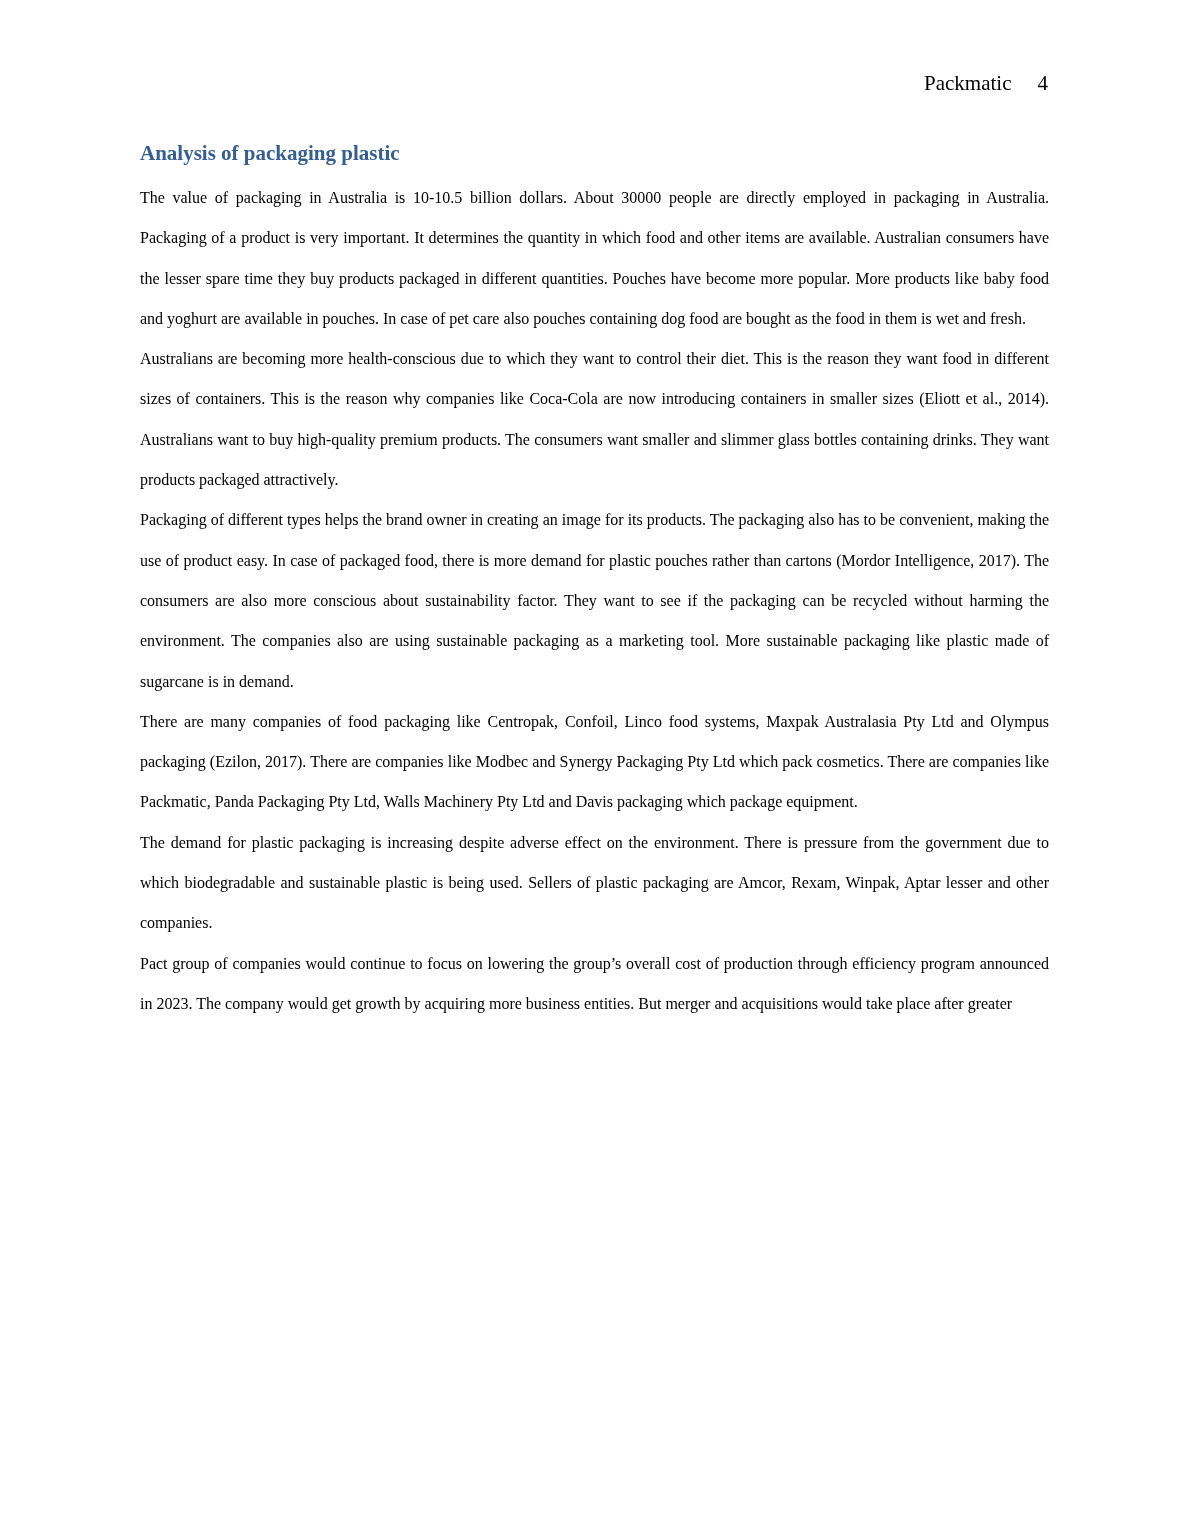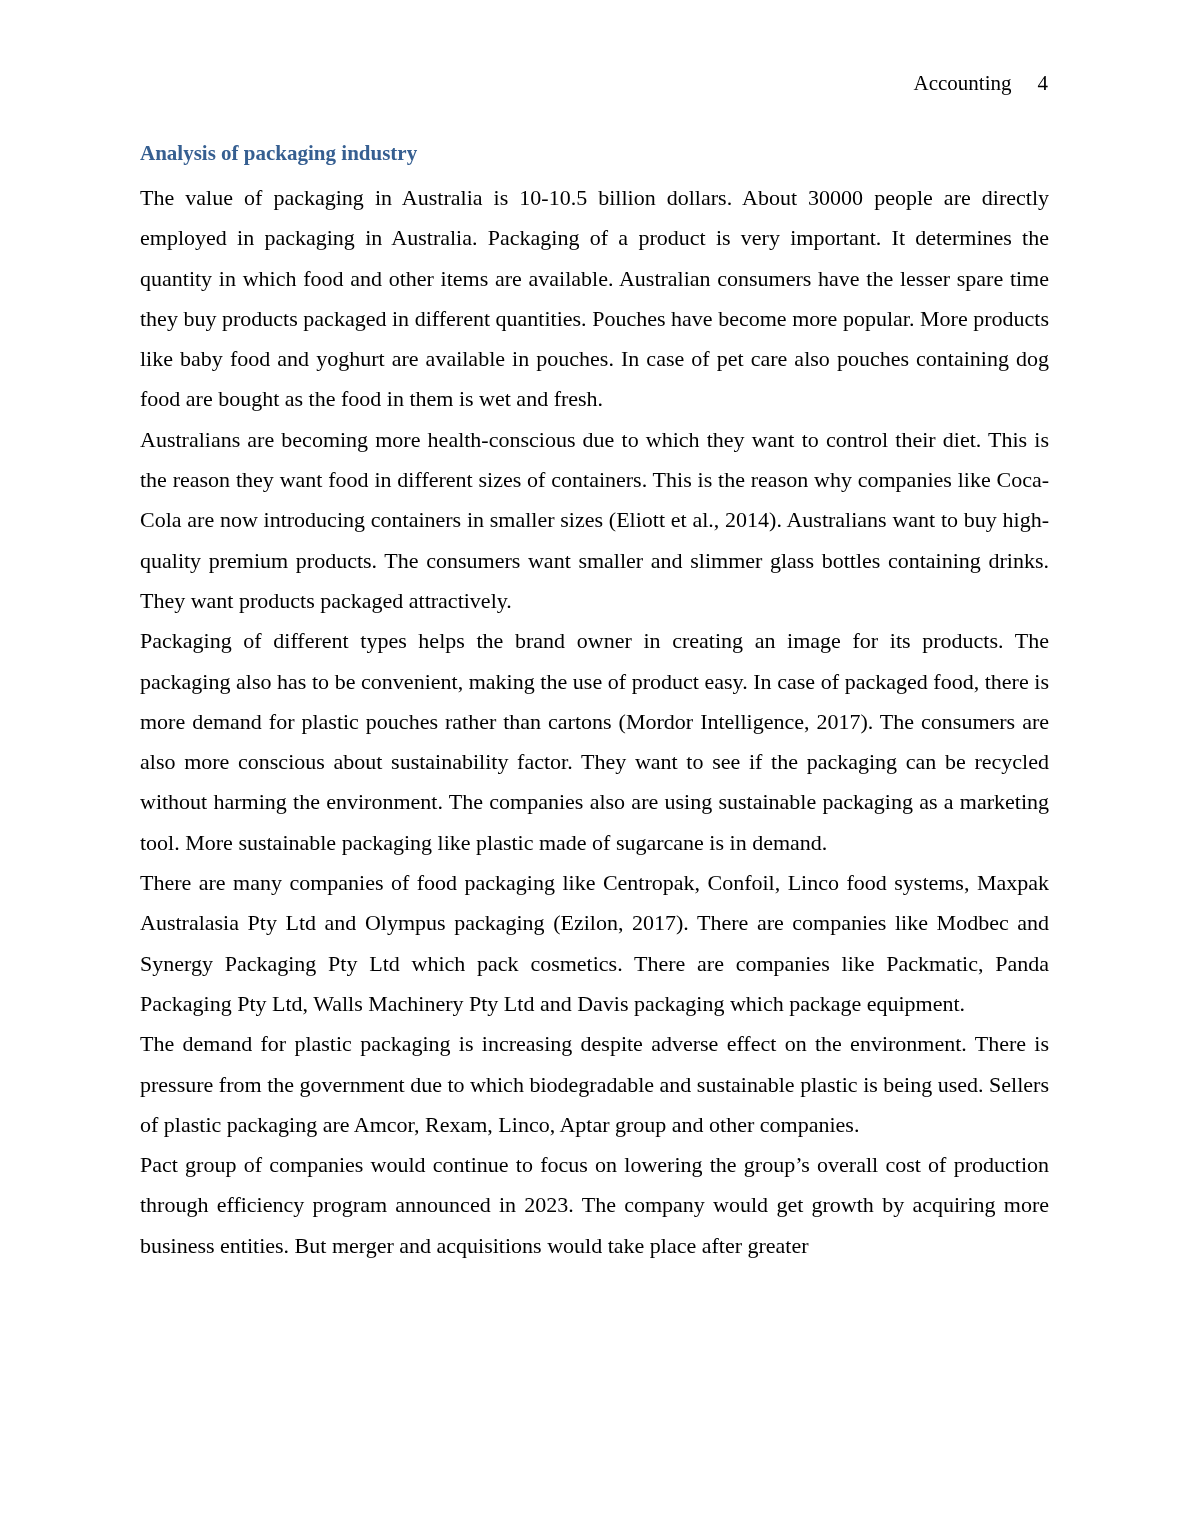--- a/index.html
+++ b/index.html
@@ -2,30 +2,30 @@
 <html><head>
 <meta charset="utf-8">
 <style>
   html, body { margin: 0; padding: 0; background: #ffffff; }
   body { width: 1190px; height: 1540px; position: relative; overflow: hidden; font-family: "Liberation Serif", serif; color: #000; }
   .header { position: absolute; top: 68px; right: 142px; font-size: 21px; line-height: 30px; }
   .header .pg { margin-left: 26px; }
   .content { position: absolute; left: 140px; top: 138px; width: 909px; }
   h2 { font-family: "Liberation Serif", serif; font-weight: bold; color: #365f91; font-size: 21px; line-height: 30px; margin: 0 0 10px 0; }
   h2.second { margin: 0 0 10px 0; }
-  p { margin: 0; font-size: 22px; line-height: 40.3px; text-align: justify; }
+  p { margin: 0; font-size: 16px; line-height: 40.3px; text-align: justify; }
 </style>
 </head>
 <body>
 
 <div class="header">
-  <span>Accounting</span><span class="pg">4</span>
+  <span>Packmatic</span><span class="pg">4</span>
 </div>
 
 <div class="content">
-  <h2>Analysis of packaging industry</h2>
+  <h2>Analysis of packaging plastic</h2>
   <p>The value of packaging in Australia is 10-10.5 billion dollars. About 30000 people are directly employed in packaging in Australia. Packaging of a product is very important. It determines the quantity in which food and other items are available. Australian consumers have the lesser spare time they buy products packaged in different quantities. Pouches have become more popular. More products like baby food and yoghurt are available in pouches. In case of pet care also pouches containing dog food are bought as the food in them is wet and fresh.</p>
   <p>Australians are becoming more health-conscious due to which they want to control their diet. This is the reason they want food in different sizes of containers. This is the reason why companies like Coca-Cola are now introducing containers in smaller sizes (Eliott et al., 2014). Australians want to buy high-quality premium products. The consumers want smaller and slimmer glass bottles containing drinks. They want products packaged attractively.</p>
   <p>Packaging of different types helps the brand owner in creating an image for its products. The packaging also has to be convenient, making the use of product easy. In case of packaged food, there is more demand for plastic pouches rather than cartons (Mordor Intelligence, 2017). The consumers are also more conscious about sustainability factor. They want to see if the packaging can be recycled without harming the environment. The companies also are using sustainable packaging as a marketing tool. More sustainable packaging like plastic made of sugarcane is in demand.</p>
   <p>There are many companies of food packaging like Centropak, Confoil, Linco food systems, Maxpak Australasia Pty Ltd and Olympus packaging (Ezilon, 2017). There are companies like Modbec and Synergy Packaging Pty Ltd which pack cosmetics. There are companies like Packmatic, Panda Packaging Pty Ltd, Walls Machinery Pty Ltd and Davis packaging which package equipment.</p>
-  <p>The demand for plastic packaging is increasing despite adverse effect on the environment. There is pressure from the government due to which biodegradable and sustainable plastic is being used. Sellers of plastic packaging are Amcor, Rexam, Linco, Aptar group and other companies.</p>
+  <p>The demand for plastic packaging is increasing despite adverse effect on the environment. There is pressure from the government due to which biodegradable and sustainable plastic is being used. Sellers of plastic packaging are Amcor, Rexam, Winpak, Aptar lesser and other companies.</p>
   <p>Pact group of companies would continue to focus on lowering the group’s overall cost of production through efficiency program announced in 2023. The company would get growth by acquiring more business entities. But merger and acquisitions would take place after greater</p>
 </div>
 
 </body></html>

